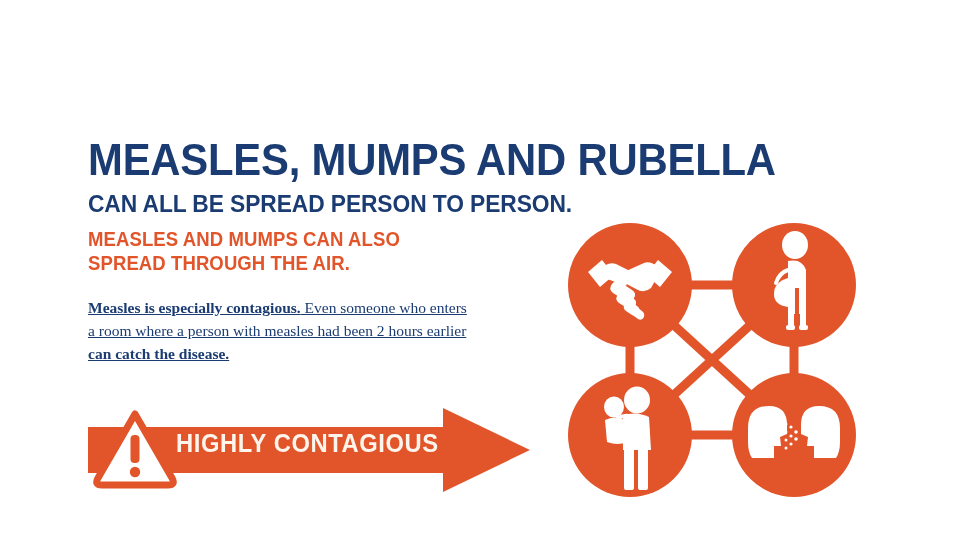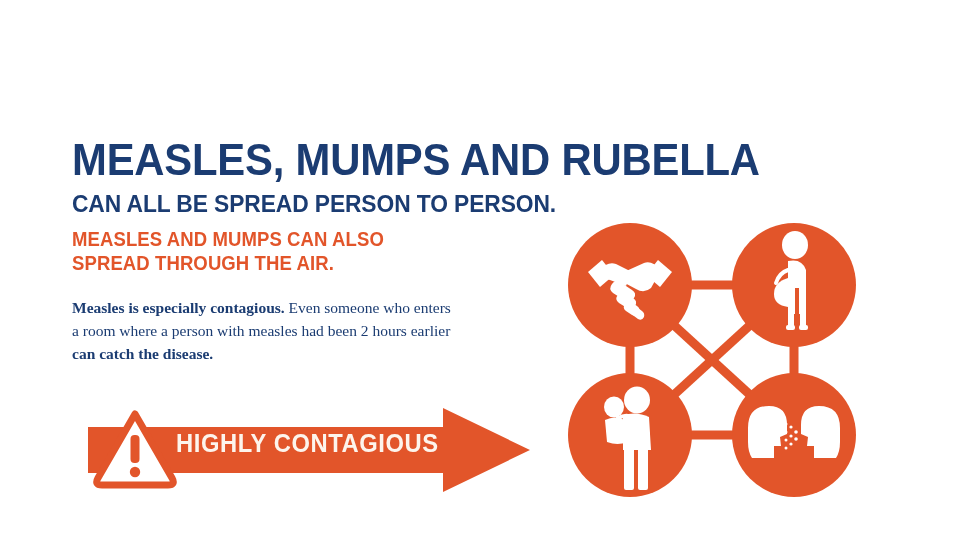--- a/index.html
+++ b/index.html
@@ -38,21 +38,21 @@
     font-weight: bold;
     font-size: 33px;
     letter-spacing: 0.4px;
     transform: scaleX(0.93);
     white-space: nowrap;
   }
 
   
   #text-column {
     position: absolute;
-    left: 72px;
+    left: 88px;
     top: 136px;
     width: 470px;
   }
   #main-headline {
     color: #1b3c72;
     font-family: "Liberation Sans Narrow", "Liberation Sans", sans-serif;
     font-weight: bold;
     font-size: 44px;
     line-height: 48px;
     letter-spacing: -0.2px;
@@ -86,20 +86,21 @@
     max-width: 400px;
   }
   #body-paragraph {
     color: #1b3c72;
     font-family: "Liberation Serif", "Liberation Sans", serif;
     font-size: 15.5px;
     line-height: 23px;
     margin: 21px 1px 0 0;
     max-width: 385px;
     font-weight: normal;
+    text-decoration: underline;
   }
   #body-paragraph b {
     font-weight: bold;
   }
 
   
   #arrow-banner {
     position: absolute;
     left: 88px;
     top: 400px;

